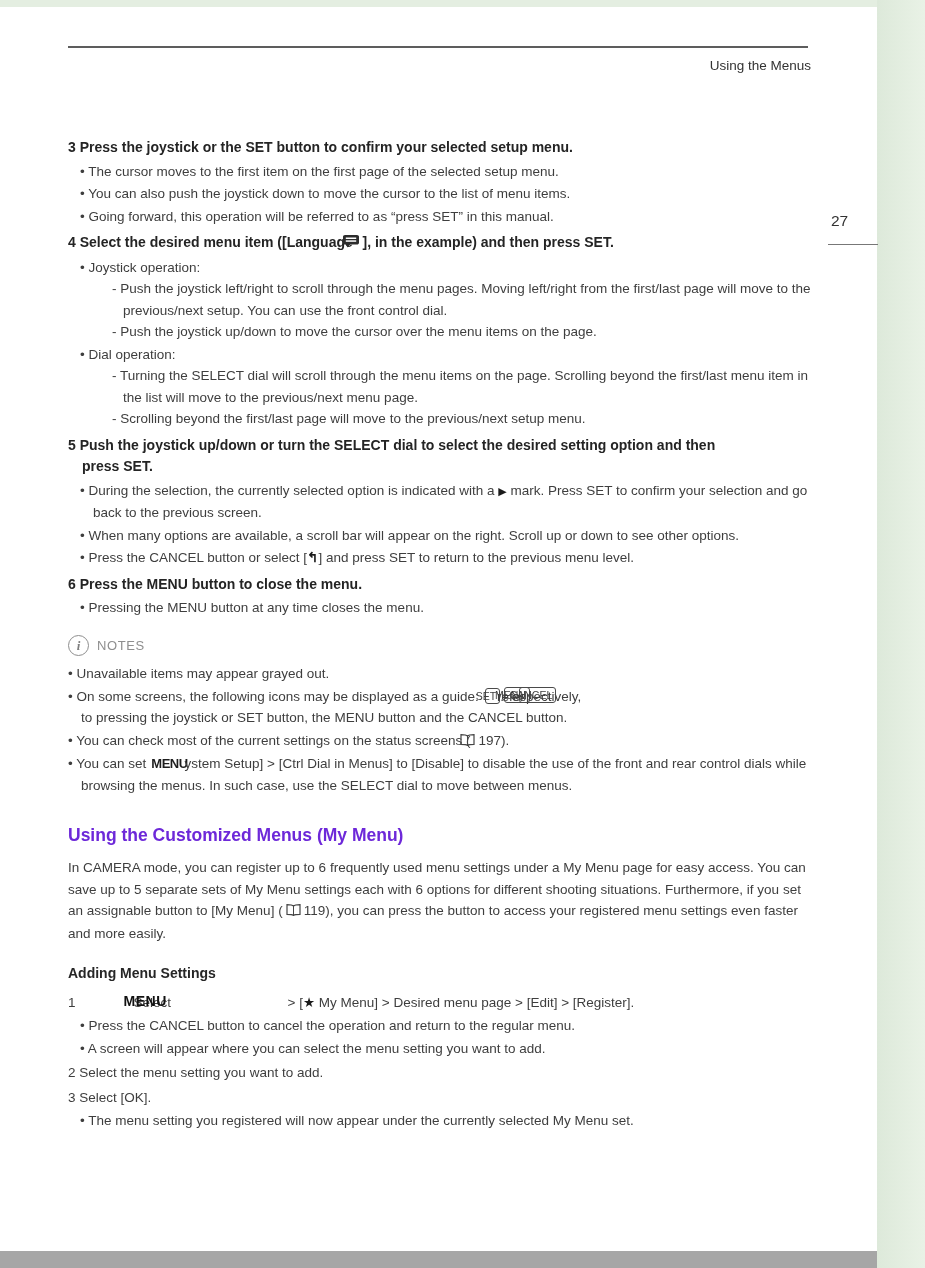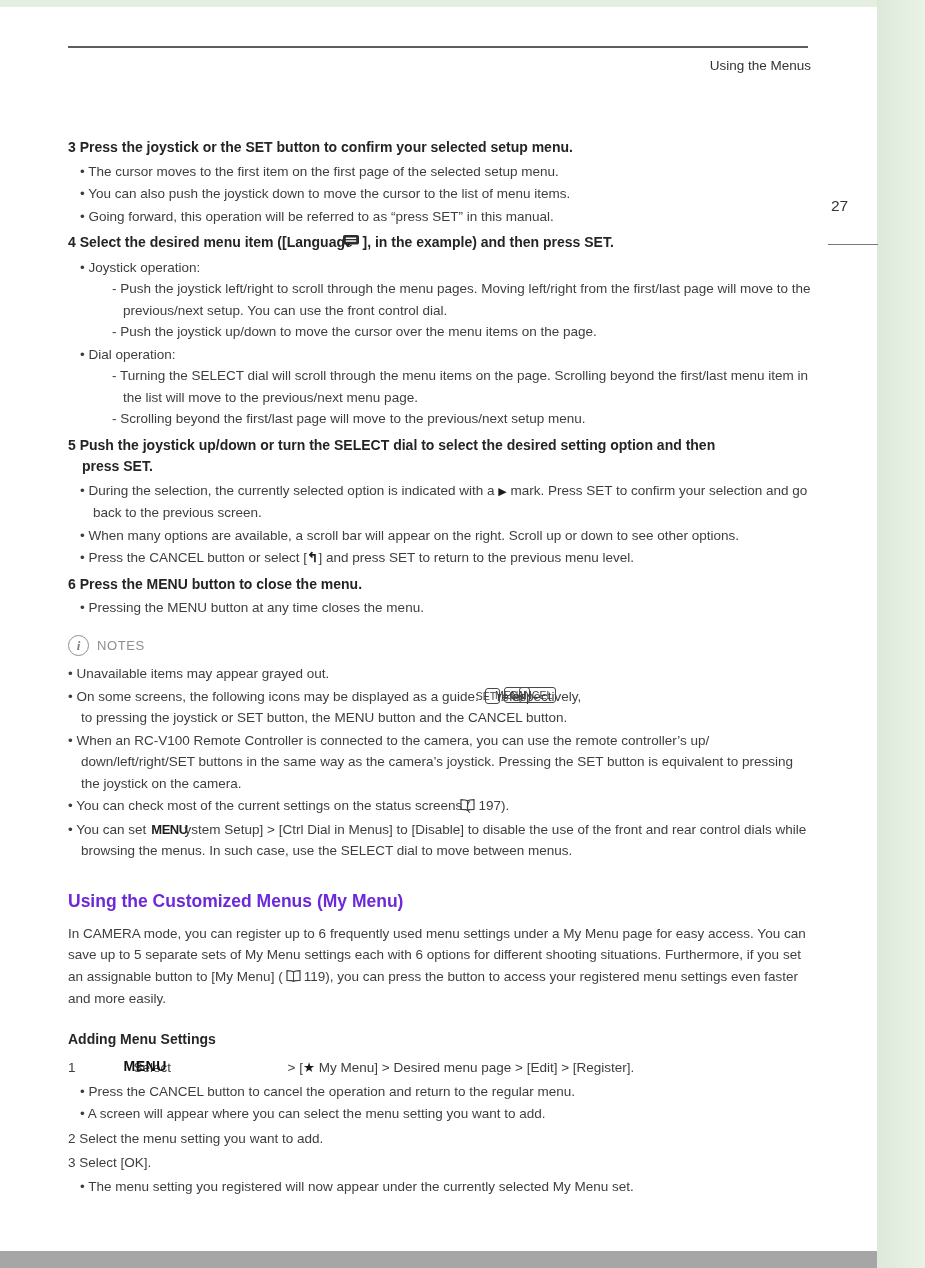--- a/index.html
+++ b/index.html
@@ -11,21 +11,21 @@
   }
   .page{position:absolute;left:0;top:7px;width:877px;height:1245px;background:#ffffff;}
   .side-strip{position:absolute;right:0;top:0;width:48px;height:1268px;background:linear-gradient(90deg,#dde9da,#e9f2e6);}
   .top-strip{position:absolute;left:0;top:0;width:925px;height:7px;background:#e4eee1;}
   .footer-bar{position:absolute;left:0;top:1251px;width:877px;height:17px;background:#a6a6a6;}
 
   .content{position:absolute;left:68px;top:46px;width:745px;font-size:13.5px;line-height:21.5px;}
   .top-rule{border-top:2px solid #5d5d5d;width:740px;}
   .hdr{margin-top:9px;text-align:right;font-size:13.5px;color:#333;line-height:18px;padding-right:2px;}
 
-  .page-num{position:absolute;left:831px;top:196px;font-size:15.5px;color:#333;line-height:20px;}
+  .page-num{position:absolute;left:831px;top:211px;font-size:15.5px;color:#333;line-height:20px;}
   .page-num-rule{position:absolute;left:828px;top:244px;width:50px;border-top:1.5px solid #777;}
 
   .stept{font-weight:bold;font-size:14px;color:#242424;padding-left:14px;text-indent:-14px;margin:5px 0 2px;}
   .stept .line2{display:block;text-indent:0;}
   .plain-step{padding-left:14px;text-indent:-14px;margin:3px 0 2px;}
 
   .bl{padding-left:13px;text-indent:-13px;margin-left:12px;margin-top:1px;}
   .bl::before{content:"• ";}
   .nb{padding-left:13px;text-indent:-13px;margin-left:0;margin-top:1px;}
   .nb::before{content:"• ";}
@@ -128,21 +128,20 @@
   <div class="notes">
     <div class="notes-hdr">
       <span class="icirc">i</span>
       <span class="notes-lbl">NOTES</span>
     </div>
     <div class="nb">Unavailable items may appear grayed out.</div>
     <div class="nb">
       <span>On some screens, the following icons may be displayed as a guide:</span><span class="sp"></span><span class="kbox">SET</span><span>.</span><span class="sp"></span><span class="ovl"><span>refer</span><span class="kbox">MENU</span></span><span class="ovl"><span>espectively,</span><span class="kbox">CANCEL</span></span>
       <span class="blk">to pressing the joystick or SET button, the MENU button and the CANCEL button.</span>
     </div>
-    <div class="nb">When an RC-V100 Remote Controller is connected to the camera, you can use the remote controller’s up/ down/left/right/SET buttons in the same way as the camera’s joystick. Pressing the SET button is equivalent to pressing the joystick on the camera.</div>
     <div class="nb">
       <span>You can check most of the current settings on the status screens (</span><span class="icon bookref"><svg width="15" height="12" viewBox="0 0 15 12">
             <path fill="none" stroke="#444" stroke-width="1.2" d="M7.5 2C6.5.9 4.8.6 1 .6v9.8c3.8 0 5.5.3 6.5 1 1-.7 2.7-1 6.5-1V.6c-3.8 0-5.5.3-6.5 1.4z"></path>
             <line x1="7.5" y1="2" x2="7.5" y2="11" stroke="#444" stroke-width="1"></line>
           </svg></span><span>197).</span>
     </div>
     <div class="nb">
       <span>You can set</span><span class="menuword">MENU</span><span>ystem Setup] &gt; [Ctrl Dial in Menus] to [Disable] to disable the use of the front and rear control dials while browsing the menus. In such case, use the SELECT dial to move between menus.</span>
     </div>
   </div>

